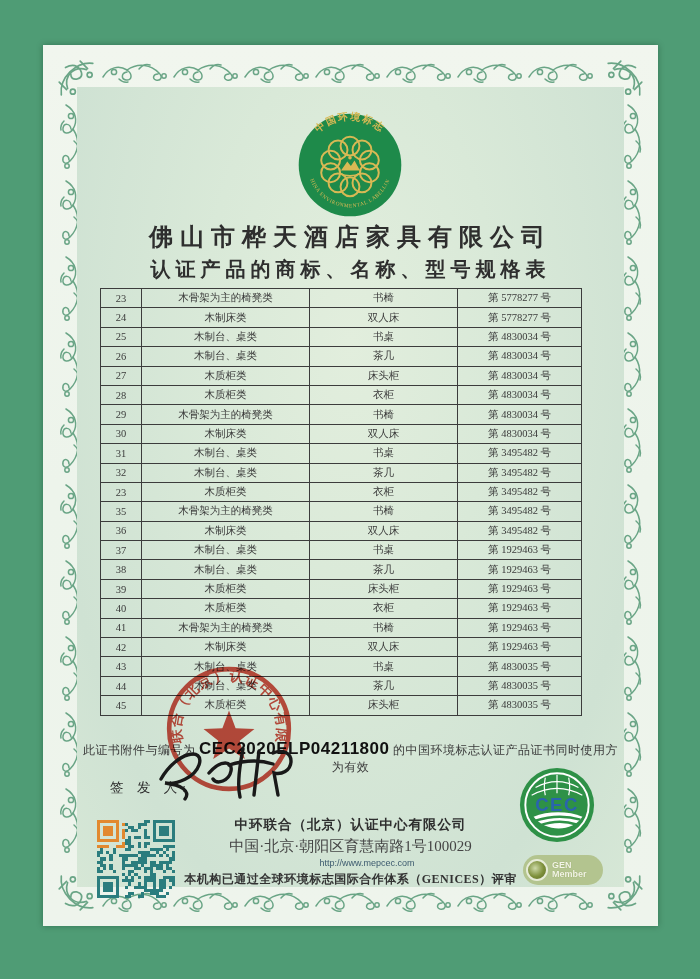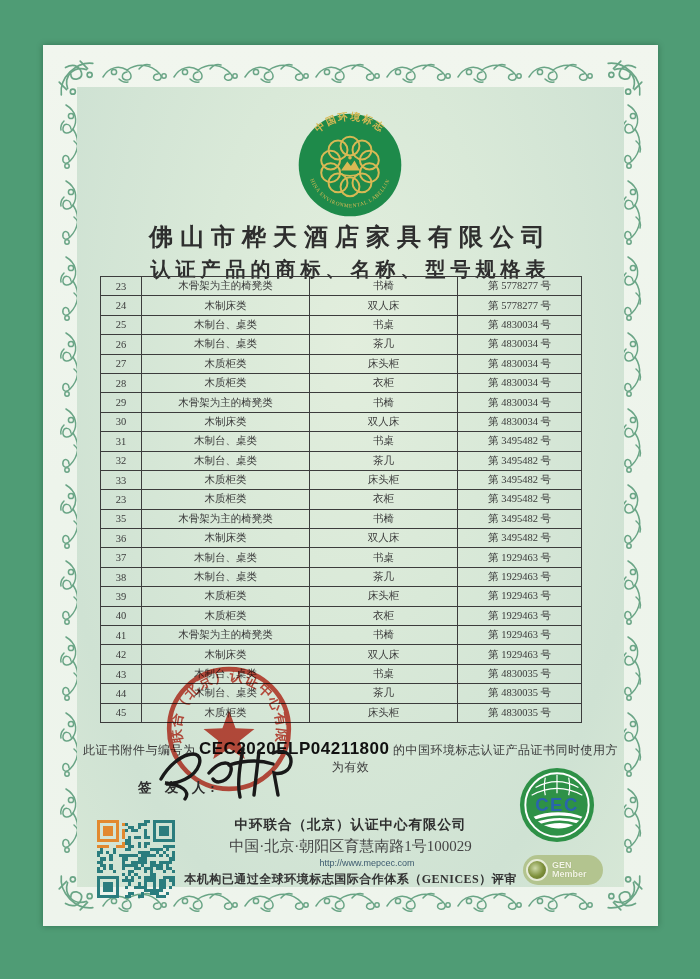--- a/index.html
+++ b/index.html
@@ -25,37 +25,37 @@
   .company{
     position:absolute;left:0;top:134px;width:100%;text-align:center;
     font-size:24px;font-weight:bold;letter-spacing:7px;color:#2e2e2e;
   }
   .doc-title{
     position:absolute;left:0;top:169px;width:100%;text-align:center;
     font-size:20px;font-weight:bold;letter-spacing:5px;color:#2e2e2e;
   }
   
   table.products{
-    position:absolute;left:23px;top:189px;width:481px;
+    position:absolute;left:23px;top:201px;width:481px;
     border-collapse:collapse;table-layout:fixed;z-index:1;padding-left:28px;
   }
   table.products td{
     border:1px solid #3c3c3c;height:18.4px;padding:0 2px;
     text-align:center;font-size:10.5px;color:#3a3a3a;white-space:nowrap;overflow:hidden;
   }
   
   .note{
     position:absolute;left:0;top:652px;width:100%;text-align:center;
     font-size:12px;color:#3a3a3a;z-index:2;letter-spacing:.5px;
   }
   .note b{font-family:"Liberation Sans",sans-serif;font-size:17px;color:#111;}
   
   .issuer{
-    position:absolute;left:33px;top:692px;font-size:13.5px;font-weight:bold;
-    letter-spacing:5px;color:#2e2e2e;z-index:4;margin-left:28px;
+    position:absolute;left:33px;top:692px;font-size:13.5px;font-weight:normal;
+    letter-spacing:5px;color:#2e2e2e;z-index:4;
   }
   .signature{position:absolute;left:70px;top:652px;width:150px;height:68px;z-index:4;}
   
   .stamp{position:absolute;left:86px;top:576px;width:132px;height:132px;z-index:3;
          mix-blend-mode:multiply;opacity:.88;}
   
   .footer{position:absolute;left:0;top:729px;width:100%;text-align:center;z-index:1;}
   .footer .org{font-size:13.5px;font-weight:bold;color:#2e2e2e;letter-spacing:1px;}
   .footer .addr{font-size:15px;color:#444;margin-top:3px;}
   .footer .url{font-size:9px;color:#3c5a6e;margin-top:2px;font-family:"Liberation Sans",sans-serif;padding-left:33px;}
@@ -250,26 +250,20 @@
           <tr>
             <td>31</td>
             <td>木制台、桌类</td>
             <td>书桌</td>
             <td>第 3495482 号</td>
           </tr>
           <tr>
             <td>32</td>
             <td>木制台、桌类</td>
             <td>茶几</td>
-            <td>第 3495482 号</td>
-          </tr>
-          <tr>
-            <td>33</td>
-            <td>木质柜类</td>
-            <td>床头柜</td>
             <td>第 3495482 号</td>
           </tr>
           <tr>
             <td>23</td>
             <td>木质柜类</td>
             <td>衣柜</td>
             <td>第 3495482 号</td>
           </tr>
           <tr>
             <td>35</td>

